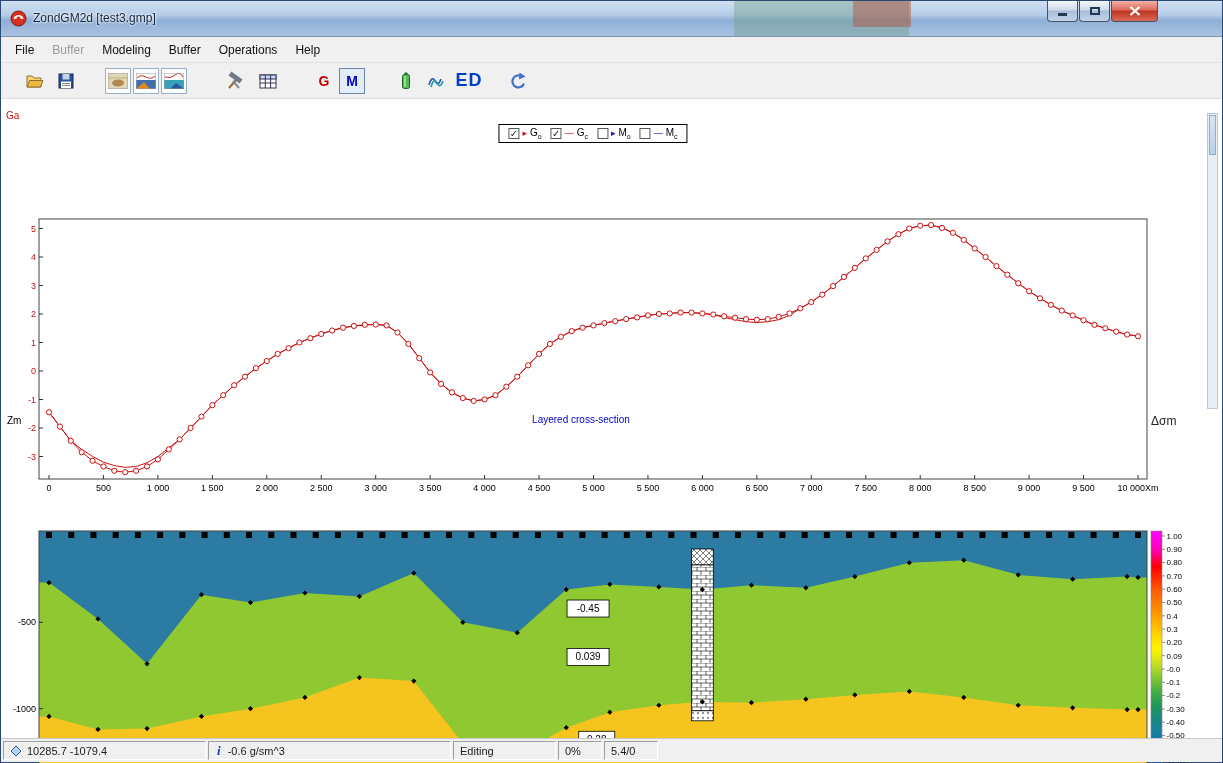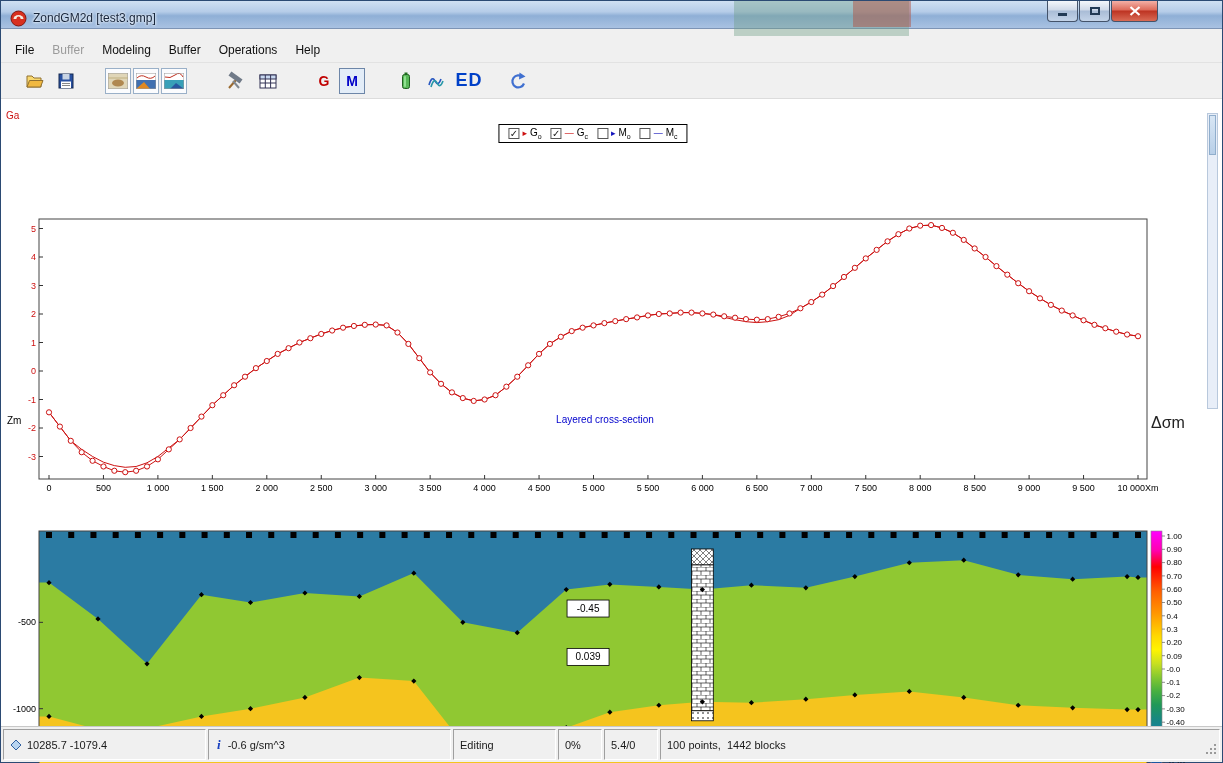--- a/index.html
+++ b/index.html
@@ -1,21 +1,21 @@
 <!DOCTYPE html>
 <html><head>
 <meta charset="utf-8">
 <style>
   *{margin:0;padding:0;box-sizing:border-box;}
   html,body{width:1223px;height:763px;overflow:hidden;}
   body{font-family:"Liberation Sans",sans-serif;background:#fff;font-size:12px;}
   .window{position:absolute;inset:0;border:1px solid #2b4a73;background:#f0f0f0;}
 
   
-  .titlebar{position:absolute;left:0;top:0;right:0;height:28px;
+  .titlebar{position:absolute;left:0;top:0;right:0;height:36px;
     background:linear-gradient(#cfe0f2 0%,#b5cce8 40%,#8fafd6 55%,#a9c2e2 100%);
     border-bottom:1px solid #7d94b5;}
   .glass-a{position:absolute;left:733px;top:0;width:175px;height:35px;background:#6f9e85;opacity:.40;}
   .glass-b{position:absolute;left:852px;top:0;width:58px;height:26px;background:#b25646;opacity:.50;}
   .app-icon{position:absolute;left:9px;top:9px;width:17px;height:17px;}
   .title-text{position:absolute;left:32px;top:10px;font-size:12px;color:#16243a;
     text-shadow:0 0 3px #fff,0 0 3px #fff;}
   .caption-buttons{position:absolute;top:0;right:64px;display:flex;}
   .cap-btn{width:31px;height:21px;margin-left:1px;border:1px solid #44536a;border-top:none;
     background:linear-gradient(#f4f7fb,#cfd9e8 45%,#a9bcd6 50%,#c3d3e8);
@@ -43,36 +43,36 @@
   .g-col{color:#c00000;}
   .m-col{color:#0000c8;}
   .ed-col{color:#0040c8;font-size:18px;letter-spacing:1px;}
 
   
   .client{position:absolute;top:98px;left:0;right:0;bottom:24px;background:#ffffff;}
   #gravity-svg{position:absolute;left:0;top:98px;}
   #section-svg{position:absolute;left:0;top:412px;}
   .ga-label{position:absolute;left:5px;top:101px;color:#cc1111;font-size:10px;margin-top:8px;}
   .zm-label{position:absolute;left:6px;top:414px;color:#000;font-size:10px;}
-  .sec-title{position:absolute;left:604px;top:413px;transform:translateX(-50%);color:#0000cc;font-size:10px;}
-  .cbar-title{position:absolute;left:1150px;top:413px;color:#222;font-size:16px;}
+  .sec-title{position:absolute;left:580px;top:413px;transform:translateX(-50%);color:#0000cc;font-size:10px;}
+  .cbar-title{position:absolute;left:1150px;top:413px;color:#222;font-size:12px;}
 
   .legend{position:absolute;top:123px;left:592px;transform:translateX(-50%);display:flex;gap:9px;
     align-items:center;border:1px solid #000;background:#fff;padding:2px 9px;height:19px;z-index:5;}
   .lg-item{display:flex;align-items:center;gap:3px;font-size:10px;}
   .lg-cb{width:11px;height:11px;border:1px solid #555;background:#fff;font-size:10px;line-height:9px;text-align:center;color:#222;}
   .lg-glyph{font-size:9px;line-height:9px;}
   .lg-label{font-size:10px;color:#000;}
   .lg-label sub{font-size:7px;}
 
   .vscroll{position:absolute;right:4px;top:112px;width:11px;height:296px;background:#e8eef8;border:1px solid #b8c8dc;}
   .vthumb{margin:1px;height:40px;background:linear-gradient(#d8e6f4,#b8cfe8);border:1px solid #90aecc;}
 
   
-  .statusbar{position:absolute;left:0;right:0;bottom:0;height:36px;background:#f0f0f0;
+  .statusbar{position:absolute;left:0;right:0;bottom:0;height:24px;background:#f0f0f0;
     border-top:1px solid #c8c8c8;display:flex;align-items:stretch;padding:2px;gap:2px;font-size:11px;color:#1a1a1a;}
   .sb-panel{border:1px solid;border-color:#9f9f9f #ffffff #ffffff #9f9f9f;display:flex;align-items:center;
     padding:0 6px;gap:5px;background:#f0f0f0;position:relative;}
   .sb-panel span{white-space:pre;}
   .sb-coords{width:203px;}
   .sb-density{width:243px;}
   .sb-mode{width:103px;}
   .sb-progress{width:44px;}
   .sb-misfit{width:54px;}
   .sb-counts{flex:1;}
@@ -653,29 +653,14 @@
     </div>
     <div class="sb-panel sb-mode">
       <span>Editing</span>
     </div>
     <div class="sb-panel sb-progress">
       <span>0%</span>
     </div>
     <div class="sb-panel sb-misfit">
       <span>5.4/0</span>
     </div>
-    <div class="sb-panel sb-counts">
-      <span>100 points,  1442 blocks</span>
-      <div class="resize-grip">
-        <svg width="14" height="14">
-          <g fill="#9a9a9a">
-            <rect x="10" y="2" width="2" height="2"></rect>
-              <rect x="10" y="6" width="2" height="2"></rect>
-              <rect x="10" y="10" width="2" height="2"></rect>
-            <rect x="6" y="6" width="2" height="2"></rect>
-              <rect x="6" y="10" width="2" height="2"></rect>
-            <rect x="2" y="10" width="2" height="2"></rect>
-          </g>
-        </svg>
-      </div>
-    </div>
   </div>
 </div>
 
 </body></html>

